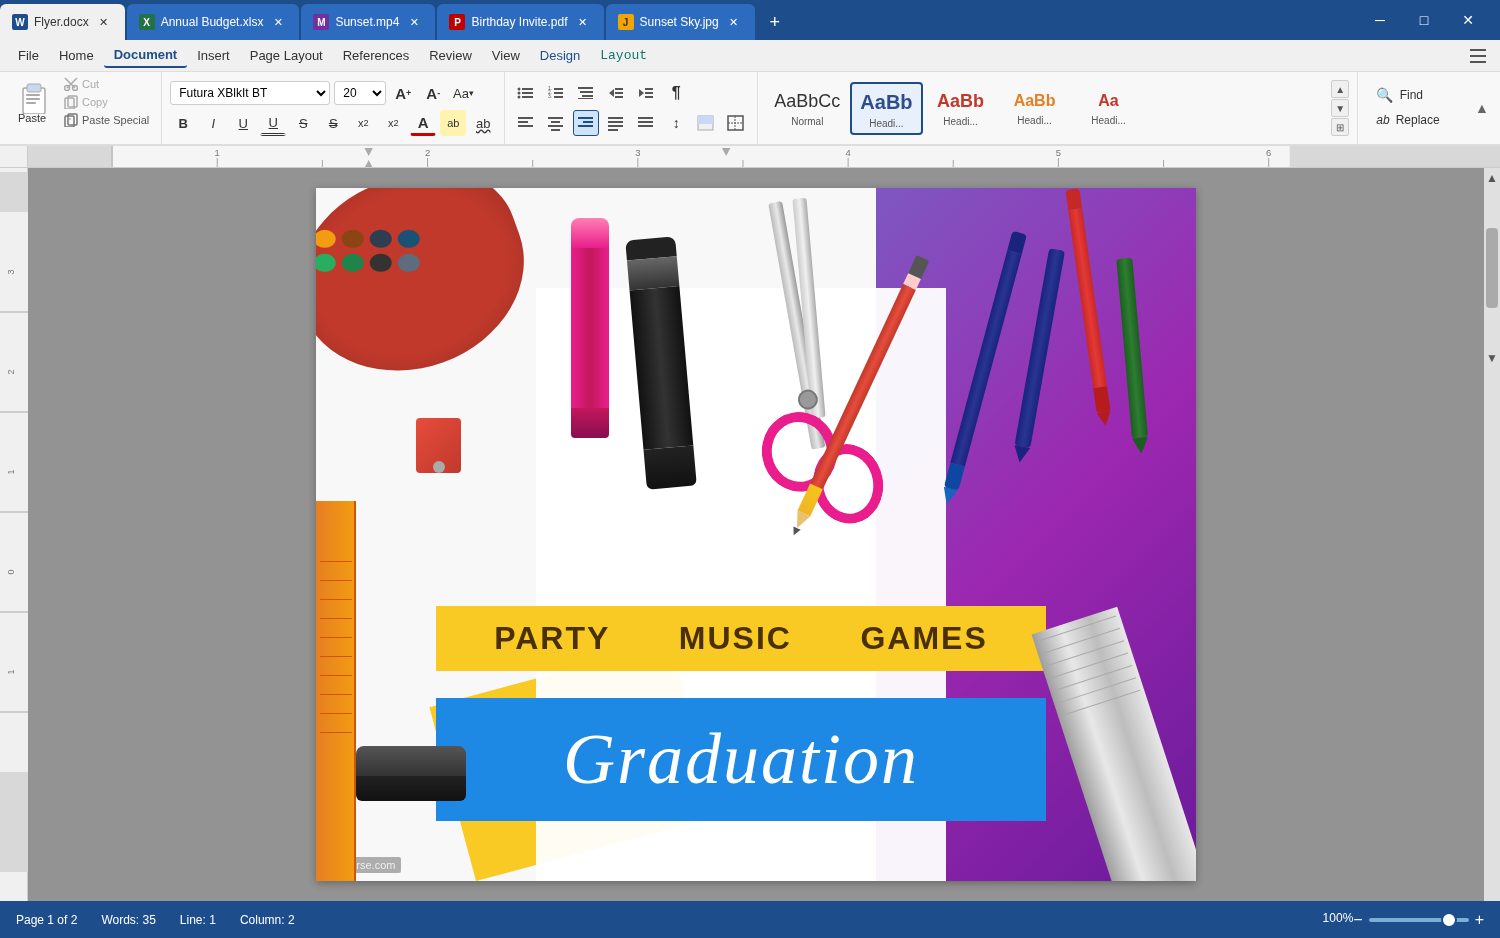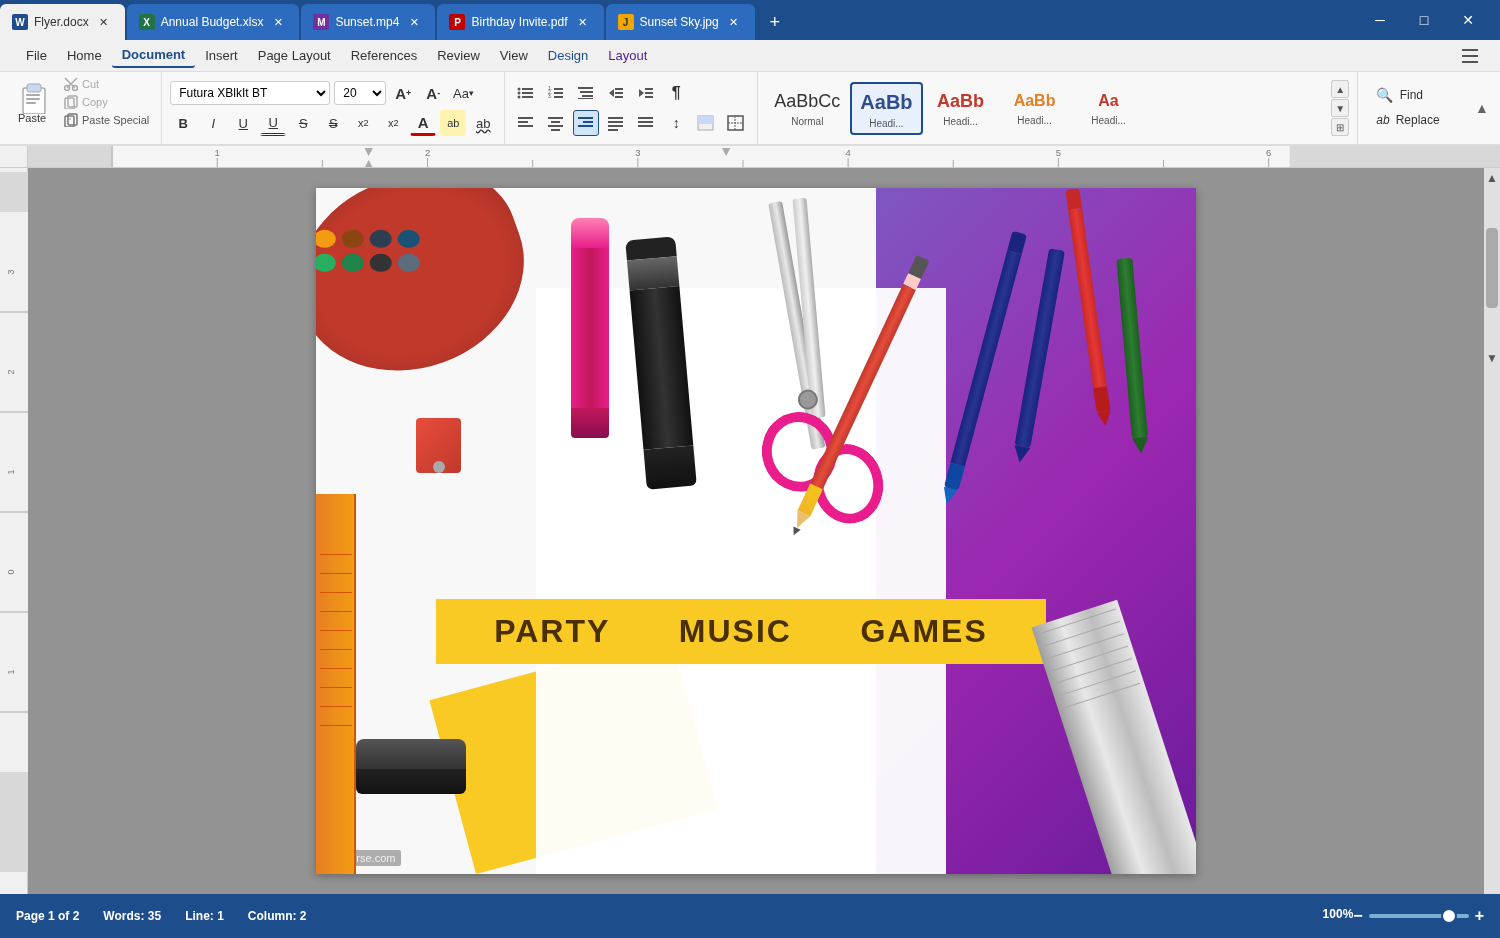--- a/index.html
+++ b/index.html
@@ -84,34 +84,34 @@
       cursor: pointer;
       border-radius: 4px;
     }
 
     
     .menu-bar {
       background: #f0f0f0;
       display: flex;
       align-items: center;
       height: 32px;
-      padding: 0 16px;
+      padding: 0 8px;
       border-bottom: 1px solid #ddd;
       flex-shrink: 0;
     }
     .menu-item {
       padding: 4px 10px;
       font-size: 13px;
       cursor: pointer;
       border-radius: 3px;
       color: #333;
     }
     .menu-item.active { color: #1e4d8c; font-weight: 600; border-bottom: 2px solid #1e4d8c; }
     .menu-item.design { color: #1e4d8c; font-weight: 500; }
-    .menu-item.layout { color: #4c1d95; }
+    .menu-item.layout { color: #0f766e; font-family: Liberation Mono, monospace; }
     .menu-separator { flex: 1; }
     .menu-hamburger {
       width: 28px;
       height: 28px;
       display: flex;
       flex-direction: column;
       align-items: center;
       justify-content: center;
       gap: 4px;
       cursor: pointer;
@@ -420,28 +420,27 @@
       background: #aaa;
       border-radius: 4px;
       flex: 1;
       max-height: 80px;
     }
 
     
     .status-bar {
       background: #1e4d8c;
       color: #fff;
-      height: 44px;
+      height: 37px;
       display: flex;
       align-items: center;
       padding: 0 16px;
       font-size: 12px;
       flex-shrink: 0;
       gap: 24px;
-      font-weight: bold;
     }
     .status-right {
       margin-left: auto;
       display: flex;
     }
     .zoom-slider-container {
       display: flex;
       align-items: center;
       gap: 6px;
     }
@@ -974,20 +973,23 @@
           <div style="width:110px;height:30px;background:linear-gradient(to bottom,#555,#333);border-radius:8px 8px 0 0;"></div>
           <div style="width:110px;height:25px;background:linear-gradient(to bottom,#222,#111);border-radius:0 0 6px 6px;"></div>
         </div>
 
         <div class="flyer-banner">
           <span class="flyer-banner-text">PARTY</span>
           <span class="flyer-banner-text">MUSIC</span>
           <span class="flyer-banner-text">GAMES</span>
         </div>
 
+        <div class="flyer-graduation">
+          <span class="graduation-text">Graduation</span>
+        </div>
 
         <div class="filehorse-watermark">filehorse.com</div>
       </div>
     </div>
   </div>
 
   <div class="right-scrollbar">
     <div style="height:20px; display:flex; align-items:center; justify-content:center; font-size:12px; color:#555; cursor:pointer;">▲</div>
     <div class="scrollbar-thumb"></div>
     <div style="height:20px; display:flex; align-items:center; justify-content:center; font-size:12px; color:#555; cursor:pointer;">▼</div>

